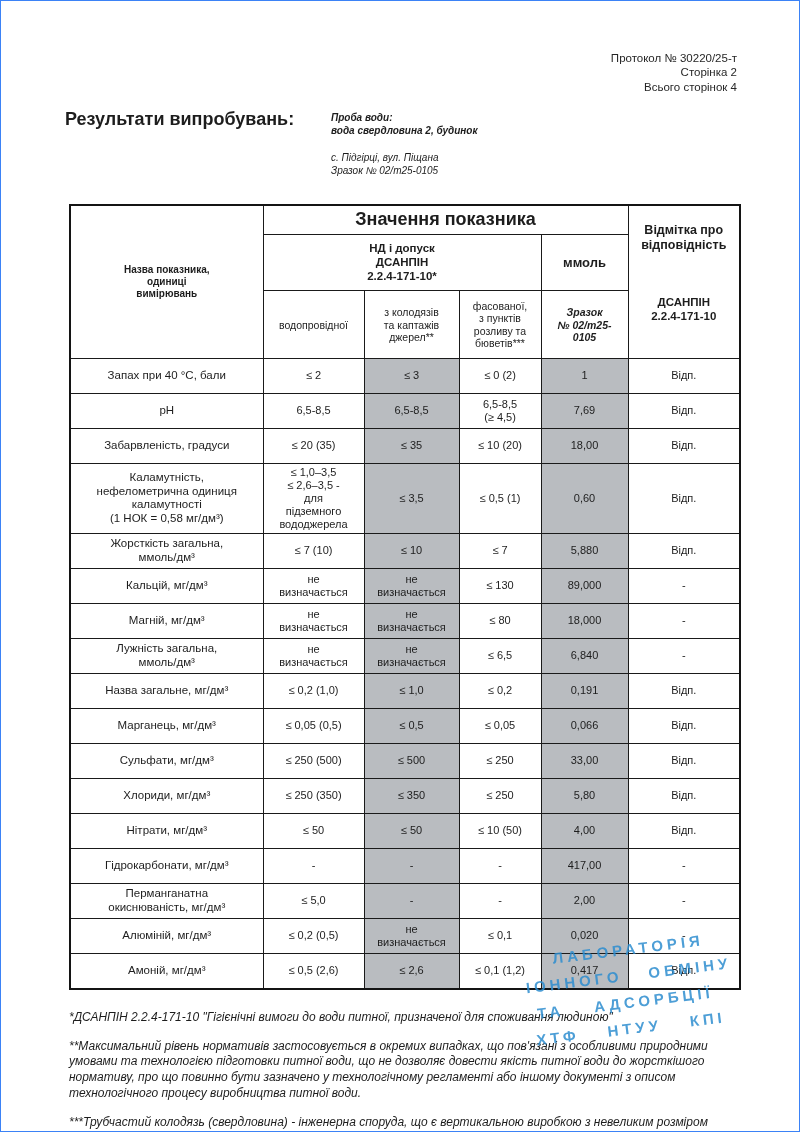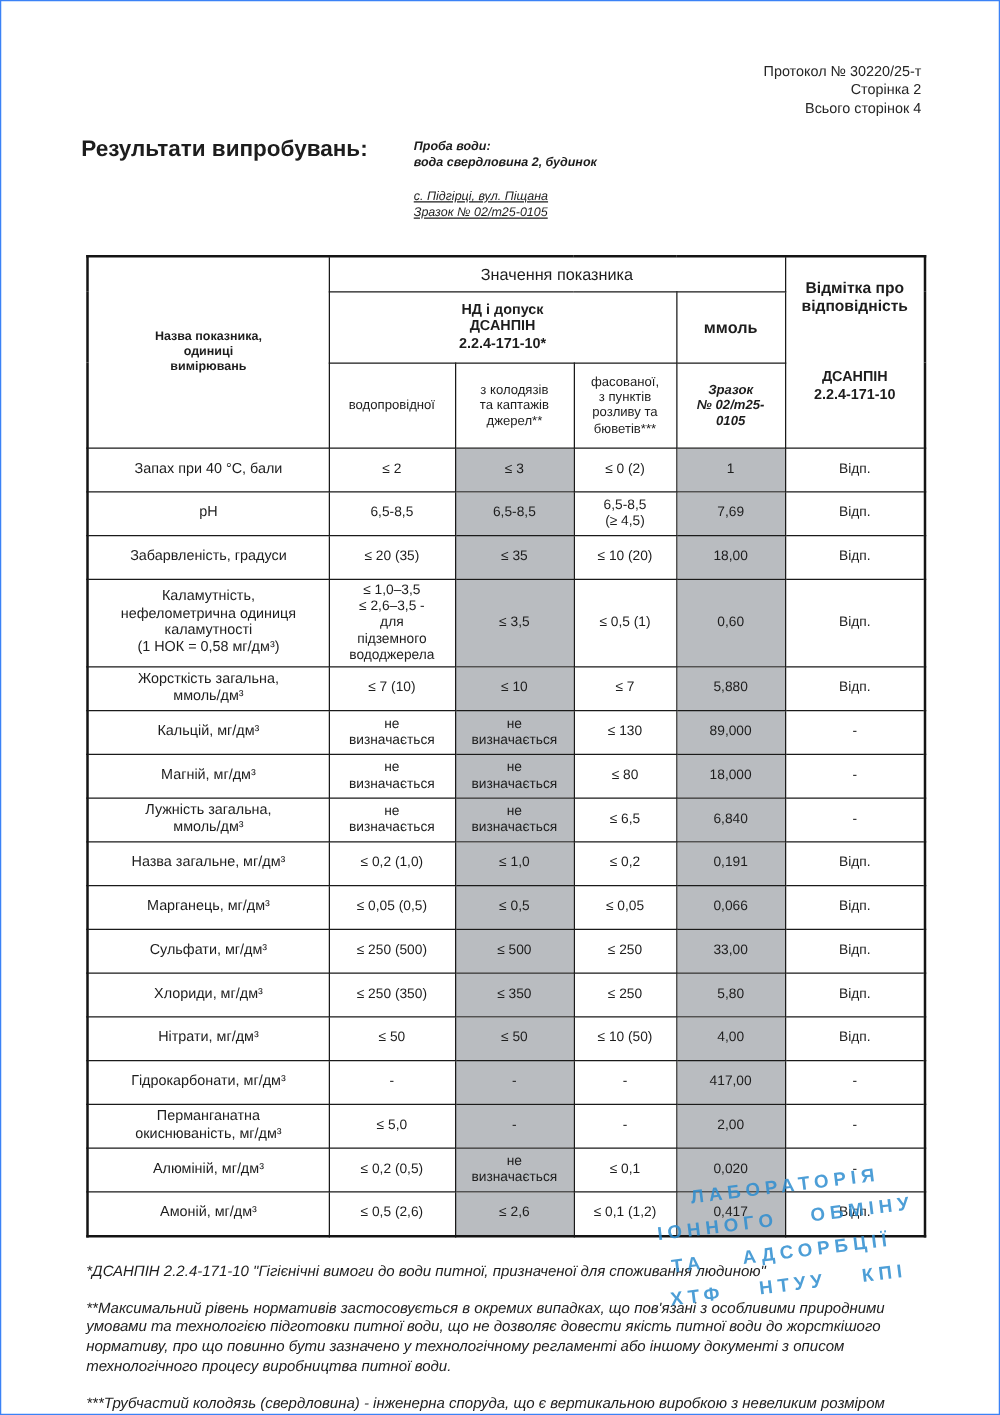--- a/index.html
+++ b/index.html
@@ -18,37 +18,37 @@
     position:absolute;top:50px;right:62px;
     text-align:right;font-size:11.5px;line-height:1.25;color:#262626;
   }
   
   .results-label{
     position:absolute;top:108px;left:64px;
     font-weight:bold;font-size:18px;
   }
   .sample-block{position:absolute;top:110px;left:330px;font-size:10px;}
   .sample-title,.sample-desc{font-weight:bold;font-style:italic;line-height:1.3;}
-  .sample-addr{font-style:italic;margin-top:14px;line-height:1.3;text-decoration:underline;}
+  .sample-addr{font-style:italic;margin-top:14px;line-height:1.3;}
   
   .table-wrap{padding-top:203px;padding-left:68px;}
   table.results{
     border-collapse:collapse;table-layout:fixed;width:670px;
     font-size:11px;line-height:1.18;
   }
   table.results th, table.results td{
     border:1.6px solid #1a1a1a;
     padding:2px 3px;
     text-align:center;vertical-align:middle;
     white-space:pre-line;
     overflow:hidden;
   }
   table.results{border:2.5px solid #141414;}
   th.name-h{font-weight:bold;font-size:10px;}
-  th.group-h{font-weight:normal;font-size:13px;height:20px;}
+  th.group-h{font-weight:bold;font-size:18px;height:20px;}
   th.nd-h{font-weight:bold;font-size:11.5px;height:46px;}
   th.fact-h{font-weight:bold;font-size:13px;}
   th.sub-h{font-weight:normal;font-size:10.5px;height:56px;}
   th.sample-h{font-weight:bold;font-style:italic;font-size:10.5px;}
   th.compliance-h{vertical-align:top;padding:0;}
   .comp-inner{display:flex;flex-direction:column;height:100%;min-height:122px;gap:24px;}
   .comp-title{font-weight:bold;font-size:12.5px;padding:2px 2px 0 2px;}
   .comp-sub{font-weight:bold;font-size:11.5px;flex:1;display:flex;align-items:center;justify-content:center;}
   td.name-cell{text-align:left;padding-left:6px;font-size:11.5px;}
   .shaded{background:#b9bcc0;}

